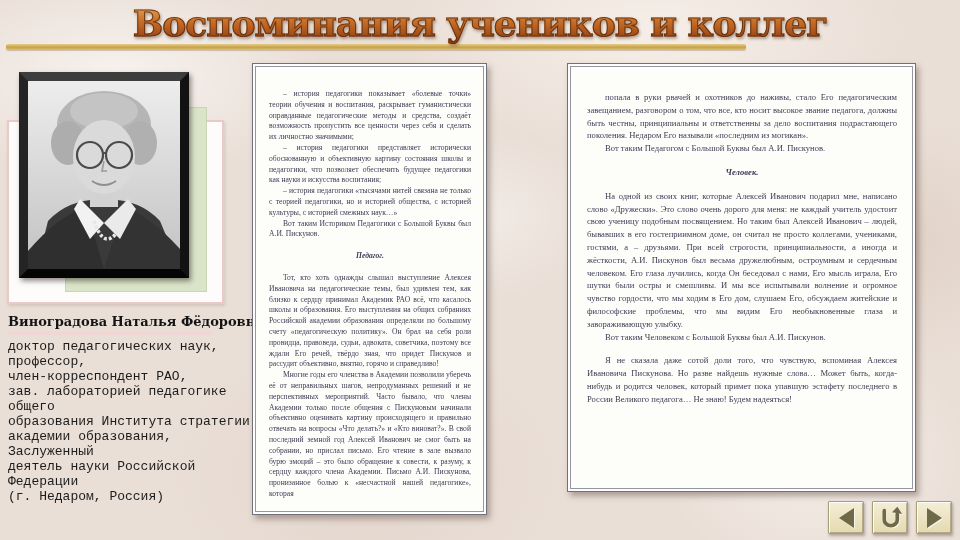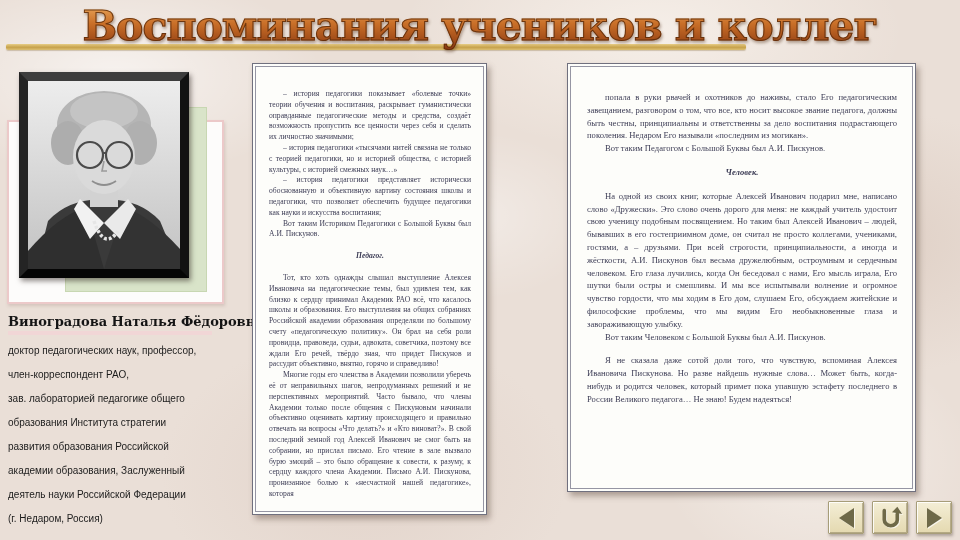--- a/index.html
+++ b/index.html
@@ -11,21 +11,21 @@
       radial-gradient(ellipse 320px 160px at 12% 14%, rgba(255,255,255,.6), transparent 65%),
       radial-gradient(ellipse 420px 200px at 68% 6%, rgba(255,251,246,.55), transparent 60%),
       radial-gradient(ellipse 300px 220px at 92% 45%, rgba(215,196,184,.55), transparent 60%),
       radial-gradient(ellipse 340px 240px at 38% 88%, rgba(219,201,191,.5), transparent 60%),
       radial-gradient(ellipse 260px 200px at 85% 85%, rgba(255,253,250,.45), transparent 60%),
       radial-gradient(ellipse 200px 140px at 50% 40%, rgba(255,255,255,.35), transparent 60%);
   }
   
   .title{
     position:absolute;left:0;right:0;top:2px;text-align:center;z-index:3;
-    font-family:"DejaVu Serif",serif;font-weight:bold;font-size:41px;letter-spacing:-1px;
+    font-family:"DejaVu Serif",serif;font-weight:bold;font-size:36px;letter-spacing:-1px;
     color:#a8501a;text-shadow:1px 2px 2px rgba(70,35,10,.35);
   }
   @supports ((-webkit-background-clip:text) or (background-clip:text)){
     .title{
       background:linear-gradient(#eaa75c 5%, #c96f28 45%, #8f3c12 95%);
       -webkit-background-clip:text;background-clip:text;color:transparent;
       -webkit-text-stroke:1px rgba(88,40,8,.8);
       text-shadow:none;filter:drop-shadow(1px 2px 1.5px rgba(70,35,10,.4));
     }
   }
@@ -41,21 +41,21 @@
     position:absolute;left:19px;top:72px;width:170px;height:206px;box-sizing:border-box;
     border:9px solid #000;
     border-top-color:#3d3d3d;border-left-color:#242424;border-right-color:#121212;border-bottom-color:#050505;
     box-shadow:2px 3px 5px rgba(40,30,25,.5), inset 0 0 0 1px #555;
     background:#cfcfcf;
   }
   .portrait-frame svg{display:block;width:100%;height:100%;}
   
   .person-name{position:absolute;left:8px;top:314px;width:238px;font-weight:bold;font-size:13px;color:#141414;white-space:nowrap;font-family:"DejaVu Serif",serif;}
   .name-underline{position:absolute;left:8px;top:331px;width:204px;height:4px;background:#f1d6d6;}
-  .person-bio{position:absolute;left:8px;top:339px;width:244px;font-size:10px;line-height:24px;color:#1c1c1c;font-family:Liberation Sans, sans-serif;}
+  .person-bio{position:absolute;left:8px;top:339px;width:244px;font-size:13px;line-height:15px;color:#1c1c1c;font-family:Liberation Mono, monospace;}
   
   .page{
     position:absolute;background:#fdfdfa;border:1px solid #70707e;box-sizing:border-box;
     box-shadow:3px 4px 6px rgba(95,75,65,.45);overflow:hidden;
   }
   .page::after{content:"";position:absolute;inset:2px;border:1px solid #9595a3;pointer-events:none;}
   .page-left{left:252px;top:63px;width:235px;height:452px;padding:25px 15px 10px 16px;}
   .page-right{left:567px;top:63px;width:349px;height:429px;padding:27px 18px 2px 19px;}
   .page-content{color:#3c3c55;text-align:justify;}
   .page-left .page-content{font-size:7.6px;line-height:10.8px;}
@@ -125,31 +125,30 @@
     </svg>
   </div>
 
   <div class="person-name">Виноградова Наталья Фёдоровна</div>
   <div class="name-underline"></div>
   <div class="person-bio">
       <div class="bio-line">доктор педагогических наук, профессор,</div>
       <div class="bio-line">член-корреспондент РАО,</div>
       <div class="bio-line">зав. лабораторией педагогике общего</div>
       <div class="bio-line">образования  Института стратегии</div>
-      <div class="bio-line">развития образования  Российской</div>
       <div class="bio-line">академии образования,  Заслуженный</div>
       <div class="bio-line">деятель науки Российской Федерации</div>
       <div class="bio-line">(г. Недаром, Россия)</div>
     </div>
 
   <div class="page page-left">
     <div class="page-content">
         <p class="page-para">– история педагогики показывает «болевые точки» теории обучения и воспитания, раскрывает гуманистически оправданные педагогические методы и средства, создаёт возможность пропустить все ценности через себя и сделать их личностно значимыми;</p>
+        <p class="page-para">– история педагогики представляет исторически обоснованную и объективную картину состояния школы и педагогики, что позволяет обеспечить будущее педагогики как науки и искусства воспитания;</p>
         <p class="page-para">– история педагогики «тысячами нитей связана не только с теорией педагогики, но и историей общества, с историей культуры, с историей смежных наук…»</p>
-        <p class="page-para">– история педагогики представляет исторически обоснованную и объективную картину состояния школы и педагогики, что позволяет обеспечить будущее педагогики как науки и искусства воспитания;</p>
         <p class="page-para">Вот таким Историком Педагогики с Большой Буквы был А.И. Пискунов.</p>
         <h3 class="page-heading">Педагог.</h3>
         <p class="page-para">Тот, кто хоть однажды слышал выступление Алексея Ивановича на педагогические темы, был удивлен тем, как близко к сердцу принимал Академик РАО всё, что касалось школы и образования. Его выступления на общих собраниях Российской академии образования определяли по большому счету «педагогическую политику». Он брал на себя роли провидца, правоведа, судьи, адвоката, советчика, поэтому все ждали Его речей, твёрдо зная, что придет Пискунов и рассудит объективно, внятно, горячо и справедливо!</p>
         <p class="page-para">Многие годы его членства в Академии позволили уберечь её от неправильных шагов, непродуманных решений и не перспективных мероприятий. Часто бывало, что члены Академии только после общения с Пискуновым начинали объективно оценивать картину происходящего и правильно отвечать на вопросы «Что делать?» и «Кто виноват?». В свой последний земной год Алексей Иванович не смог быть на собрании, но прислал письмо. Его чтение в зале вызвало бурю эмоций – это было обращение к совести, к разуму, к сердцу каждого члена Академии. Письмо А.И. Пискунова, пронизанное болью к «несчастной нашей педагогике», которая</p>
       </div>
   </div>
 
   <div class="page page-right">
     <div class="page-content">
         <p class="page-para">попала в руки рвачей и охотников до наживы, стало Его педагогическим завещанием, разговором о том, что все, кто носит высокое звание педагога, должны быть честны, принципиальны и ответственны за дело воспитания подрастающего поколения. Недаром Его называли «последним из могикан».</p>

